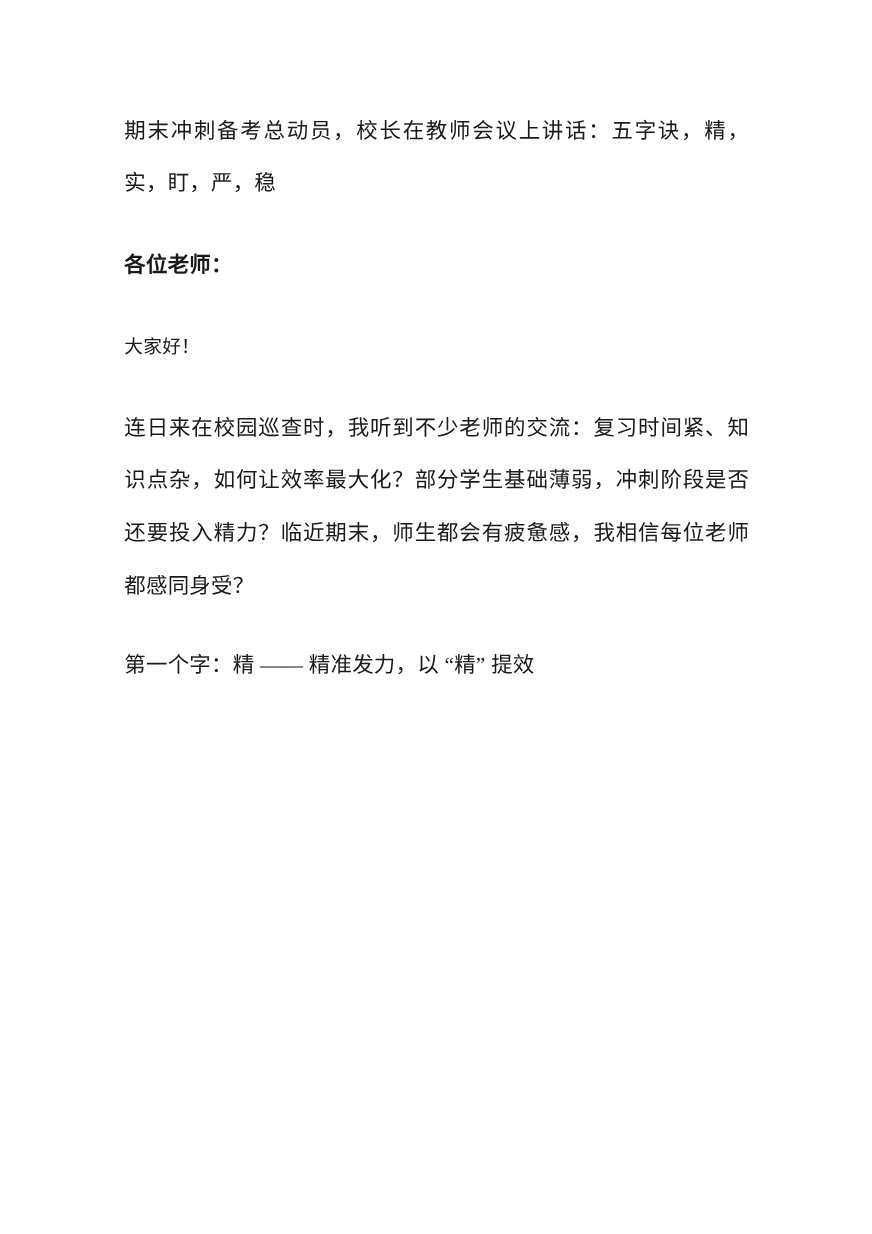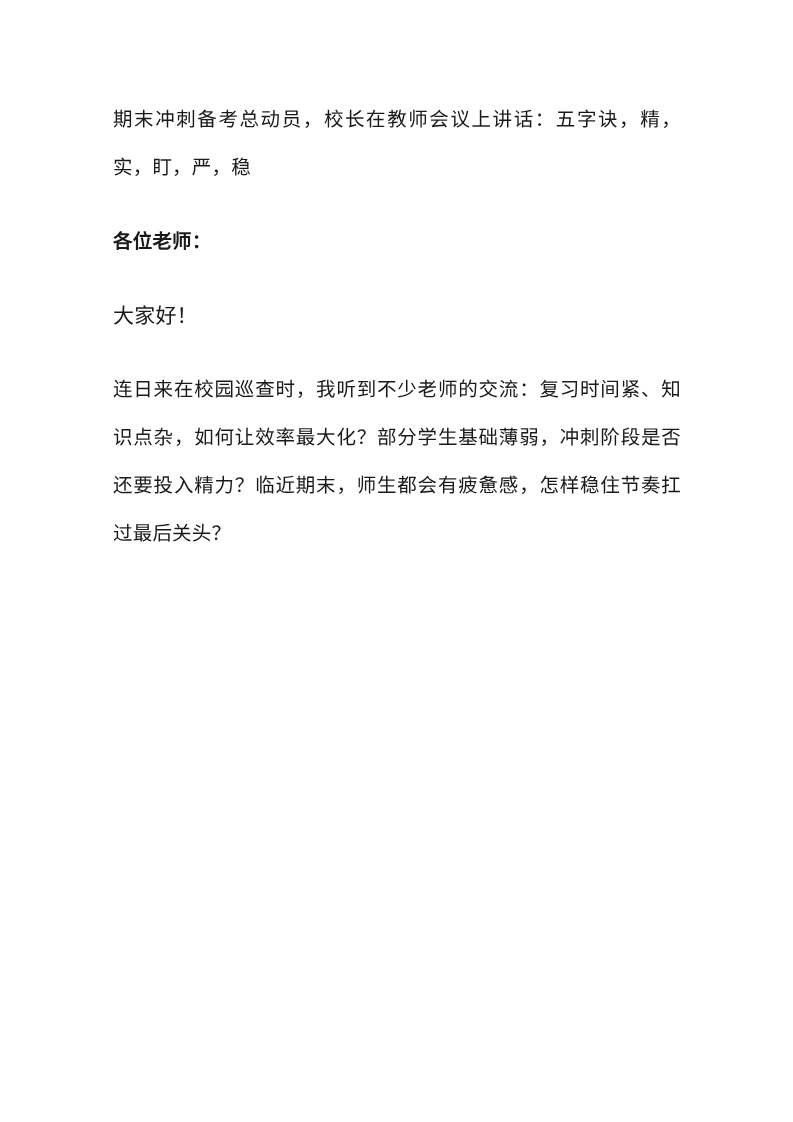--- a/index.html
+++ b/index.html
@@ -53,21 +53,21 @@
   }
 
   
   .para--salutation {
     margin-bottom: 26px;
     font-weight: bold;
   }
 
   
   .para--greeting {
-    font-size: 21px;
+    font-size: 17px;
     margin-bottom: 26px;
   }
 
   
   .para--heading {
     text-align: left;
     margin-bottom: 26px;
     word-break: keep-all;
   }
 
@@ -89,21 +89,22 @@
 <div class="page">
   <div class="doc-body">
 
     <p class="para para--title">期末冲刺备考总动员，校长在教师会议上讲话：五字诀，精，实，盯，严，稳</p>
 
     <p class="para para--salutation">各位老师：</p>
 
     <p class="para para--greeting">大家好！</p>
 
 
-    <p class="para">连日来在校园巡查时，我听到不少老师的交流：复习时间紧、知识点杂，如何让效率最大化？部分学生基础薄弱，冲刺阶段是否还要投入精力？临近期末，师生都会有疲惫感，怎样稳住节奏扛过最后关头？</p>
+    <p class="para">连日来在校园巡查时，我听到不少老师的交流：复习时间紧、知识点杂，如何让效率最大化？部分学生基础薄弱，冲刺阶段是否还要投入精力？临近期末，师生都会有疲惫感，我相信每位老师都感同身受？</p>
 
 
+    <p class="para para--heading">第一个字：精 —— 精准发力，以 “精” 提效</p>
 
 
     <div class="spacer-bottom"></div>
 
   </div>
 </div>
 
 </body></html>

